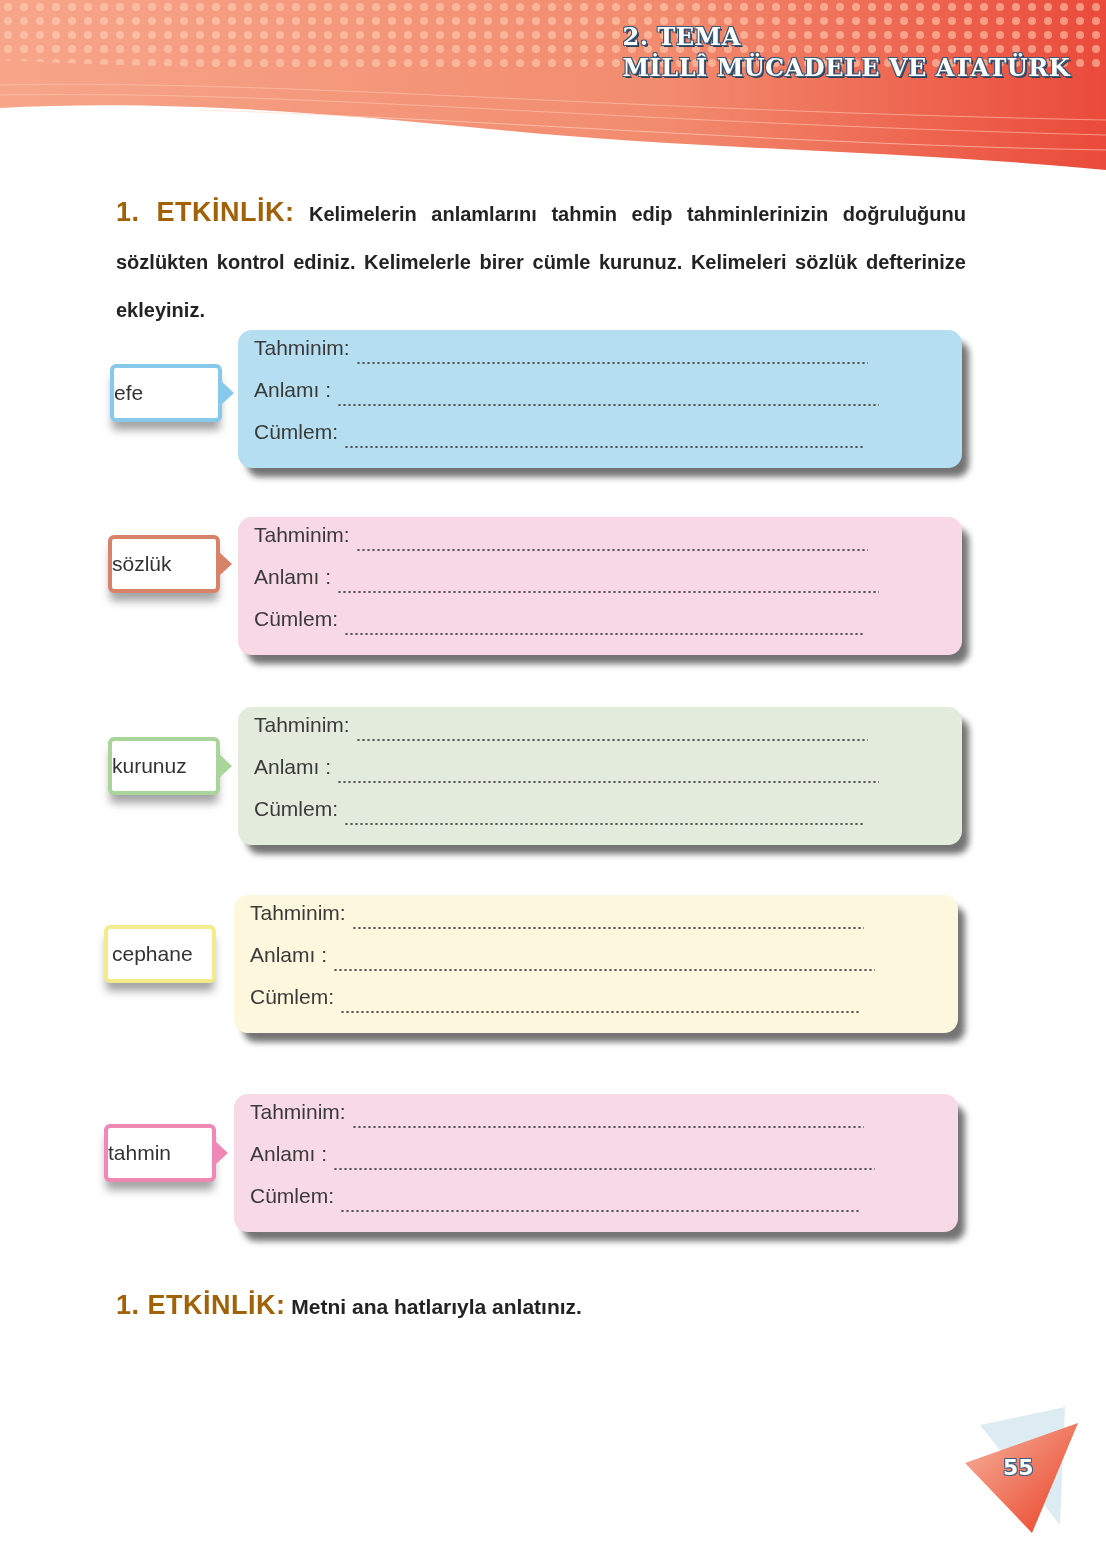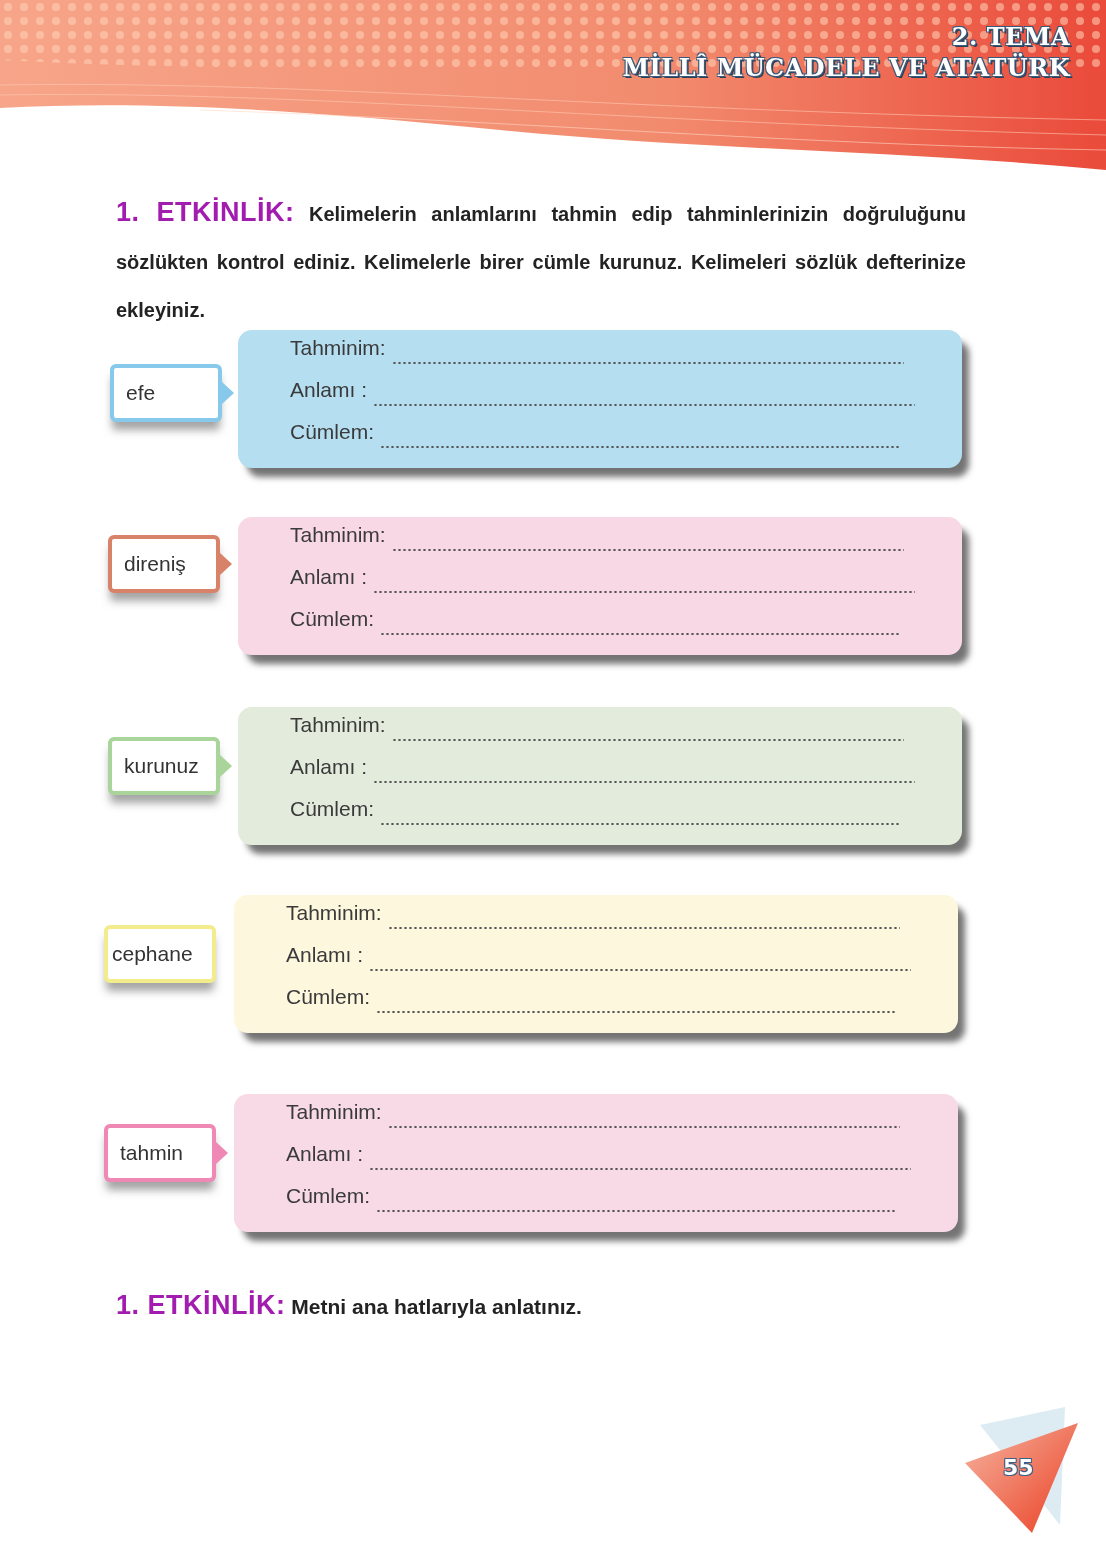--- a/index.html
+++ b/index.html
@@ -5,62 +5,62 @@
   * { box-sizing: border-box; margin: 0; padding: 0; }
   html, body { width: 1106px; height: 1560px; background: #ffffff; overflow: hidden; }
   body { position: relative; font-family: "DejaVu Sans", sans-serif; color: #2b2b2b; }
 
   
   .banner {
     position: absolute; left: 0; top: 0; width: 1106px; height: 175px; overflow: hidden;
   }
   .banner svg { position: absolute; left: 0; top: 0; }
   .theme-title {
-    position: absolute; right: 36px; top: 22px; text-align: right;
+    position: absolute; right: 36px; top: 22px; text-align: left;
     font-family: "DejaVu Serif", serif; font-weight: bold; color: #ffffff;
     text-shadow: -1px -1px 0 #3b5a7a, 1px -1px 0 #3b5a7a, -1px 1px 0 #3b5a7a, 1px 1px 0 #3b5a7a, 2px 2px 0 #2a3f58;
     letter-spacing: 0.5px;
   }
   .theme-number { font-size: 24px; line-height: 30px; }
   .theme-name { font-size: 24px; line-height: 32px; }
 
   
   .activity1 {
     position: absolute; left: 116px; top: 188px; width: 850px;
     font-family: "Liberation Sans", sans-serif; font-weight: bold;
     font-size: 20px; line-height: 48px; color: #232323;
     text-align: justify;
   }
-  .act-label { color: #a21caf; font-size: 27px; letter-spacing: 0.5px; }
+  .act-label { color: #a16207; font-size: 27px; letter-spacing: 0.5px; }
 
   
   .word-row { position: absolute; left: 100px; width: 880px; height: 150px; }
   .word-tag {
     position: absolute; left: 10px; width: 112px; height: 58px;
     background: #ffffff; border: 4px solid; border-radius: 6px;
     box-shadow: 0 10px 8px -2px rgba(90,90,90,0.55);
-    display: flex; align-items: center; padding-left: 12px;
+    display: flex; align-items: center; padding-left: 0;
     font-family: "Liberation Sans", sans-serif; font-size: 21px; color: #333333;
   }
   .tag-arrow {
     position: absolute; width: 0; height: 0;
     border-top: 11px solid transparent; border-bottom: 11px solid transparent;
     border-left: 12px solid;
   }
   .card {
     position: absolute; left: 138px; top: 0; width: 724px; height: 138px;
     border-radius: 14px;
     box-shadow: 8px 10px 6px -1px rgba(70,70,70,0.75);
     padding: 6px 0 0 16px;
   }
   .field-line {
     display: flex; align-items: baseline; height: 42px;
     font-family: "Liberation Sans", sans-serif; font-size: 21px; color: #3a3a3a;
   }
-  .field-label { white-space: pre; margin-left: 36px; }
+  .field-label { white-space: pre; }
   .dots {
     flex: 0 0 auto; margin-left: 6px; height: 2px; align-self: center; margin-top: 12px;
     background-image: radial-gradient(circle, #555 1px, transparent 1.3px);
     background-size: 5px 2px; background-repeat: repeat-x;
   }
 
   
   .activity2 {
     position: absolute; left: 116px; top: 1290px;
     font-family: "Liberation Sans", sans-serif; font-weight: bold;
@@ -124,21 +124,21 @@
       </div>
     <div class="field-line">
         <span class="field-label">Cümlem:</span>
         <span class="dots" style="width:520px;"></span>
       </div>
   </div>
 </div>
 
 <div class="word-row" style="top:517px;">
   <div class="word-tag" style="top:18px;left:8px;border-color:#d9826a;">
-    <span>direniş</span>
+    <span>sözlük</span>
   </div>
   <div class="tag-arrow" style="left:120px;top:36px;border-left-color:#d9826a;"></div>
   <div class="card" style="background:#f7d8e4;">
     <div class="field-line">
         <span class="field-label">Tahminim:</span>
         <span class="dots" style="width:512px;"></span>
       </div>
     <div class="field-line">
         <span class="field-label">Anlamı :</span>
         <span class="dots" style="width:542px;"></span>

